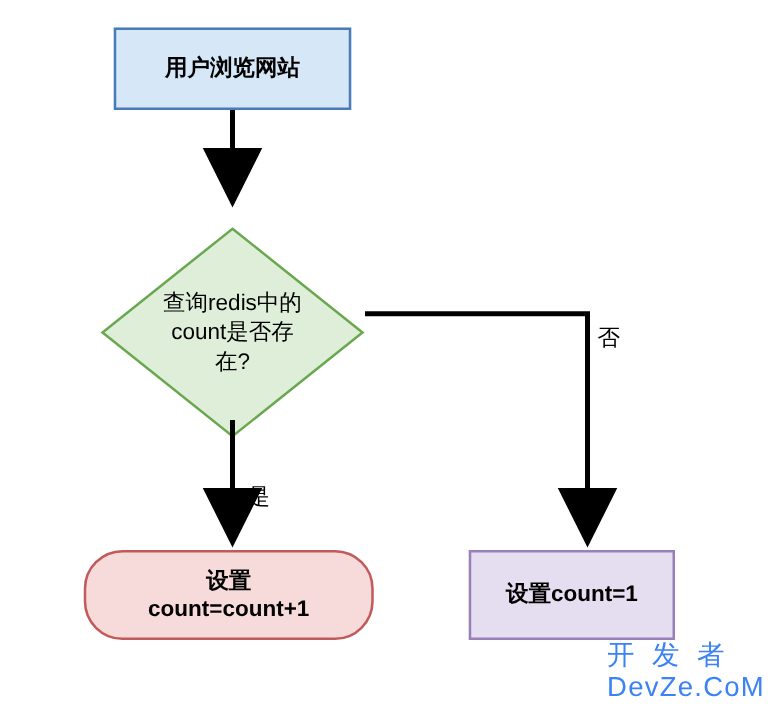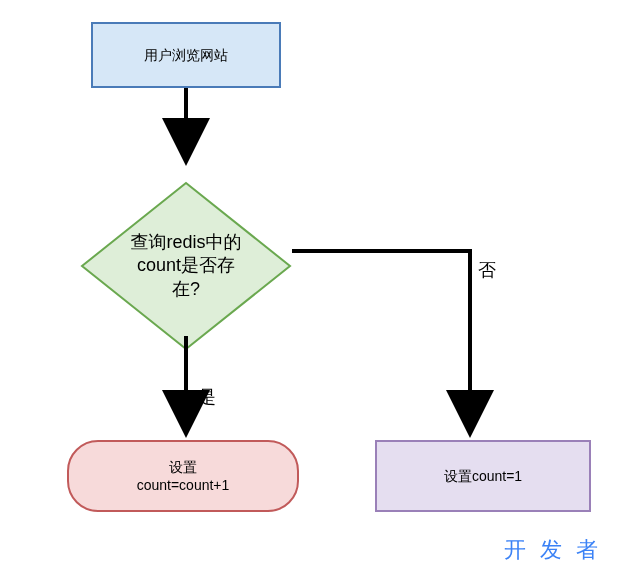--- a/index.html
+++ b/index.html
@@ -9,22 +9,23 @@
       position: relative;
       background: #fff;
       font-family: Arial, "Microsoft YaHei", sans-serif;
     }
     .node {
       position: absolute;
       display: flex;
       align-items: center;
       justify-content: center;
       text-align: center;
-      font-size: 14px;
+      font-size: 18px;
       line-height: 1.3;
+      font-weight: bold;
     }
     .rect {
       border: 2px solid;
     }
     .start-box {
       left: 91px;
       top: 22px;
       width: 190px;
       height: 66px;
       background: #d6e7f7;
@@ -61,21 +62,21 @@
       top: 440px;
       width: 232px;
       height: 72px;
       background: #f7dada;
       border-color: #c15a5a;
       border-radius: 31px;
     }
     .result-right {
       left: 375px;
       top: 440px;
-      width: 216px;
+      width: 165px;
       height: 72px;
       background: #e5def0;
       border-color: #9a80b8;
     }
     .edge-label {
       position: absolute;
       font-size: 18px;
     }
     .label-yes { left: 198px; top: 385px; }
     .label-no  { left: 478px; top: 258px; }
@@ -136,13 +137,14 @@
 
   <line x1="186" y1="88" x2="186" y2="162" stroke="#000" stroke-width="4" marker-end="url(#ah)"></line>
 
   <line x1="186" y1="336" x2="186" y2="434" stroke="#000" stroke-width="4" marker-end="url(#ah)"></line>
 
   <polyline points="292,251 470,251 470,434" fill="none" stroke="#000" stroke-width="4" marker-end="url(#ah)"></polyline>
 </svg>
 
 <div class="watermark">
   <div class="wm-line1">开发者</div>
+  <div class="wm-line2">DevZe.CoM</div>
 </div>
 
 </body></html>

